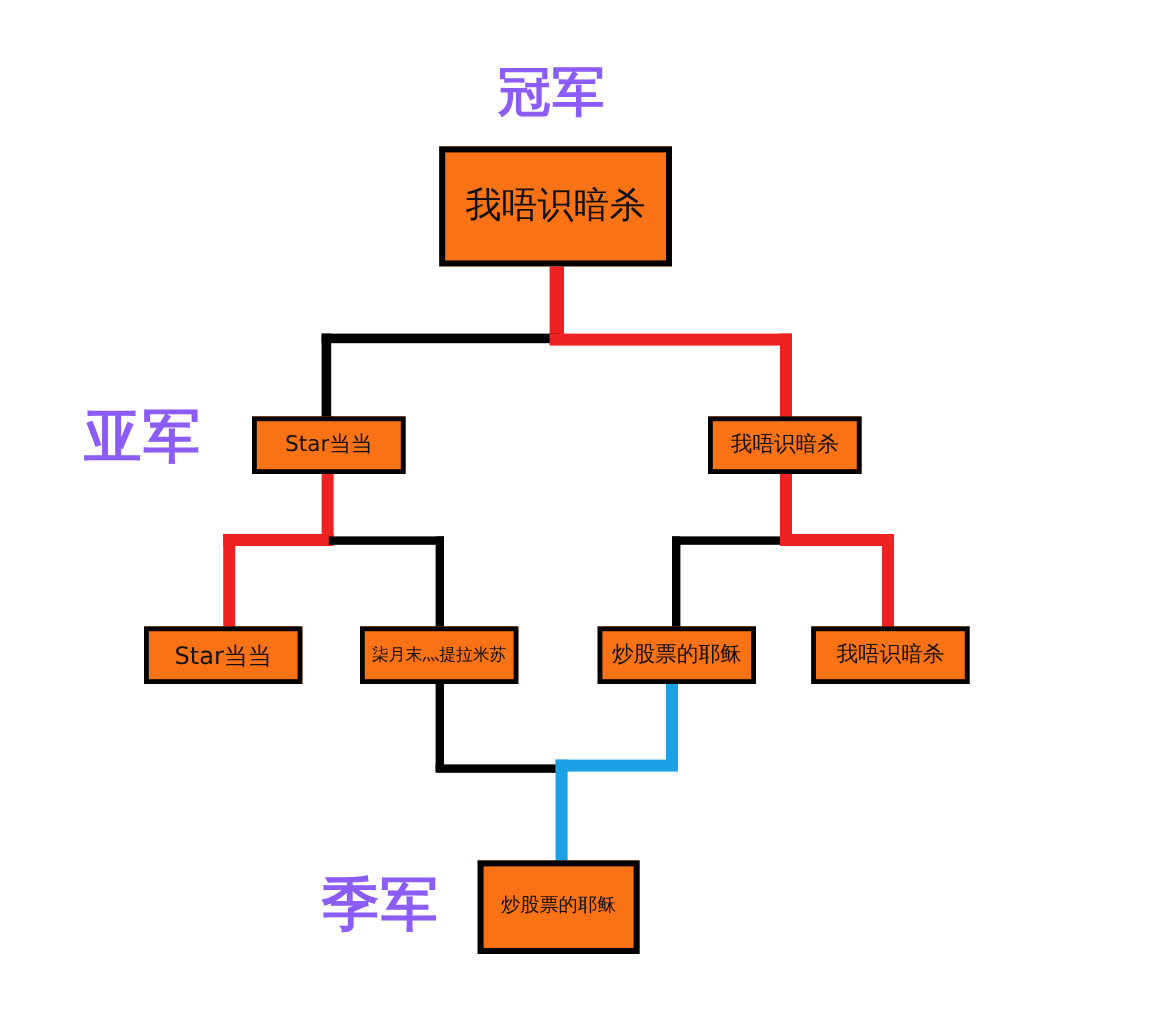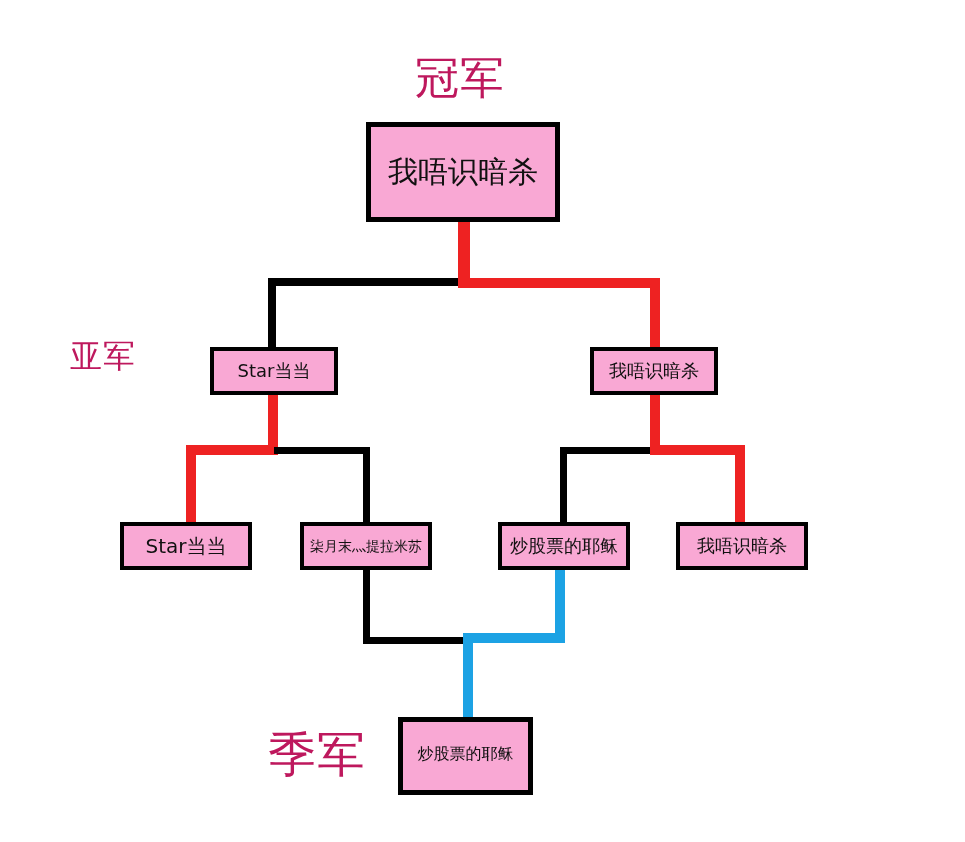--- a/index.html
+++ b/index.html
@@ -15,21 +15,21 @@
     position: relative;
     width: 965px;
     height: 842px;
     background: #ffffff;
     overflow: hidden;
   }
   
   .box {
     position: absolute;
     box-sizing: border-box;
-    background: #f9a8d4;
+    background: #f97316;
     border: 5px solid #000000;
     display: flex;
     align-items: center;
     justify-content: center;
     color: #111111;
     line-height: 1;
     white-space: nowrap;
     overflow: hidden;
     z-index: 5;
   }
@@ -70,35 +70,35 @@
     height: 78px;
     font-size: 16px;
     border-width: 5px;
     align-items: center;
   }
   .box-third .label-inner { transform: translateY(-2px); }
 
   
   .rank-label {
     position: absolute;
-    color: #be185d;
-    font-weight: normal;
+    color: #8b5cf6;
+    font-weight: bold;
     letter-spacing: 1px;
     z-index: 6;
     line-height: 1;
   }
   .rank-champion {
     left: 415px;
     top: 56px;
     font-size: 44px;
   }
   .rank-runnerup {
     left: 70px;
     top: 340px;
-    font-size: 32px;
+    font-size: 48px;
   }
   .rank-third {
     left: 268px;
     top: 730px;
     font-size: 48px;
   }
 
   
   .line {
     position: absolute;

